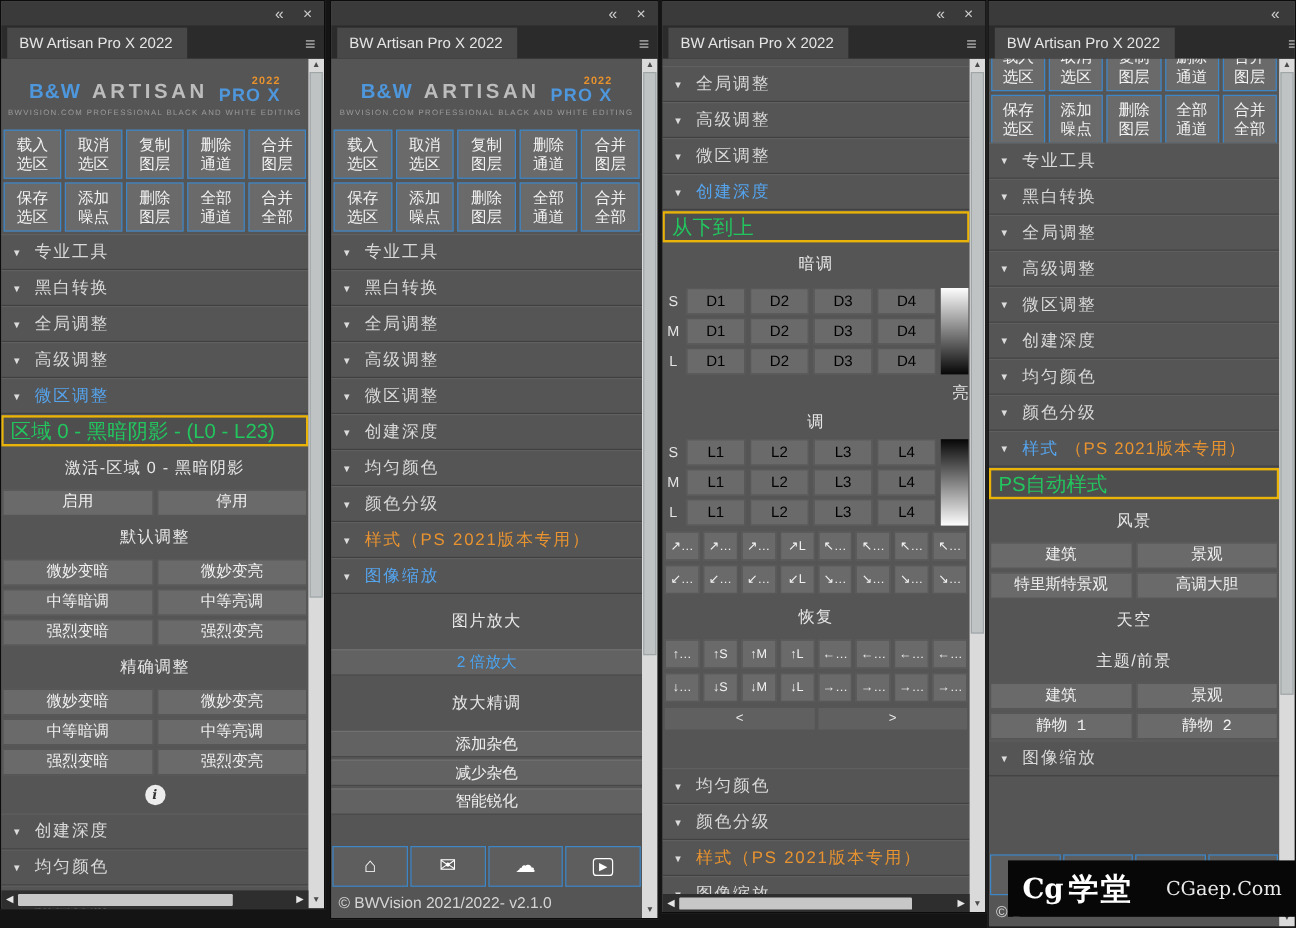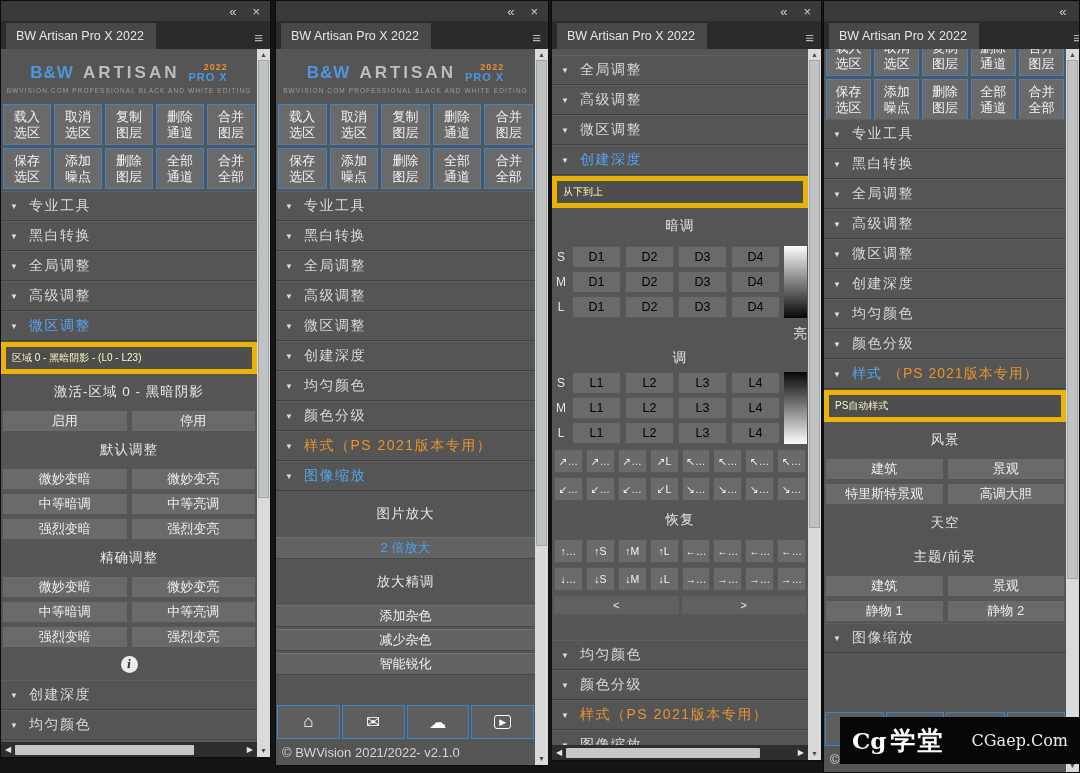--- a/index.html
+++ b/index.html
@@ -41,44 +41,44 @@
   .hthumb{height:10px;background:#c7c7c7;border-radius:1px;}
   .hspacer{flex:1;}
 
   
   .logo{flex:none;text-align:center;padding:14px 0 8px;}
   .logo-line{display:flex;justify-content:center;align-items:flex-end;gap:9px;text-align:center;}
   .lg-bw{color:#4e97dd;font-size:17px;font-weight:bold;letter-spacing:1px;}
   .lg-art{color:#bdbdbd;font-size:17px;font-weight:bold;letter-spacing:3px;}
   .lg-prox-wrap{display:flex;flex-direction:column;align-items:flex-end;line-height:1;}
   .lg-year{color:#e8922e;font-size:9px;font-weight:bold;letter-spacing:1px;}
-  .lg-prox{color:#4e97dd;font-size:11px;font-weight:bold;letter-spacing:1px;}
+  .lg-prox{color:#4e97dd;font-size:15px;font-weight:bold;letter-spacing:1px;}
   .logo-sub{color:#9c9c9c;font-size:6.5px;letter-spacing:1.1px;margin-top:4px;}
 
   
   .hgrid{flex:none;display:grid;grid-template-columns:repeat(5,1fr);gap:3px;padding:2px 2px;}
   .hbtn{background:#6a6a6a;border:1px solid #3a86c8;color:#f2f2f2;font-size:13px;
         line-height:1.2;text-align:center;white-space:pre-line;padding:4px 0;}
   .crop{flex:none;height:70px;overflow:hidden;}
   .crop .hgrid{margin-top:-16px;}
 
   
   .seclist{flex:none;display:flex;flex-direction:column;}
   .sec{flex:none;height:28px;display:flex;align-items:center;gap:11px;padding-left:9px;
        border-top:1px solid #5f5f5f;border-bottom:1px solid #414141;}
   .tri{font-size:8px;color:#dcdcdc;flex:none;}
   .seclabel{font-size:14px;color:#d9d9d9;letter-spacing:1.5px;white-space:nowrap;}
   .sec.blue .seclabel,.blue-text{color:#55a4ee;}
   .sec.orange .seclabel,.orange-text{color:#e8932f;}
   .style-sec .seclabel{letter-spacing:1px;}
 
-  .bar{flex:none;height:22px;background:#4e4e4e;border:5px solid #eab308;display:flex;
-       align-items:center;padding-left:6px;font-size:10px;color:#fef9c3;margin:1px 0;}
+  .bar{flex:none;height:22px;background:#4e4e4e;border:2px solid #eab308;display:flex;
+       align-items:center;padding-left:6px;font-size:17px;color:#22c55e;margin:1px 0;}
   .center-label{flex:none;text-align:center;font-size:13.5px;color:#e6e6e6;padding:8px 0;letter-spacing:1px;}
-  .grid2{flex:none;display:grid;grid-template-columns:1fr 1fr;gap:3px;padding:0 1px;margin:1px 0;}
+  .grid2{flex:none;display:grid;grid-template-columns:1fr 1fr;gap:3px;padding:0 1px;margin:1px 0;font-family:Liberation Mono, monospace;}
   .btn{background:#6a6a6a;border:1px solid #565656;color:#f0f0f0;font-size:13px;
        text-align:center;height:20px;line-height:20px;overflow:hidden;}
   .fullbtns{flex:none;display:flex;flex-direction:column;gap:2px;}
   .fullbtn{height:20px;background:#626262;border-top:1px solid #707070;border-bottom:1px solid #484848;
            text-align:center;font-size:13px;color:#f0f0f0;line-height:20px;}
   .link-bar{color:#4aa3f0;}
 
   .info-row{flex:none;display:flex;justify-content:center;padding:7px 0;}
   .info-icon{width:17px;height:17px;border-radius:50%;background:#ececec;color:#333;
              font-weight:bold;font-size:11px;font-style:italic;display:flex;

